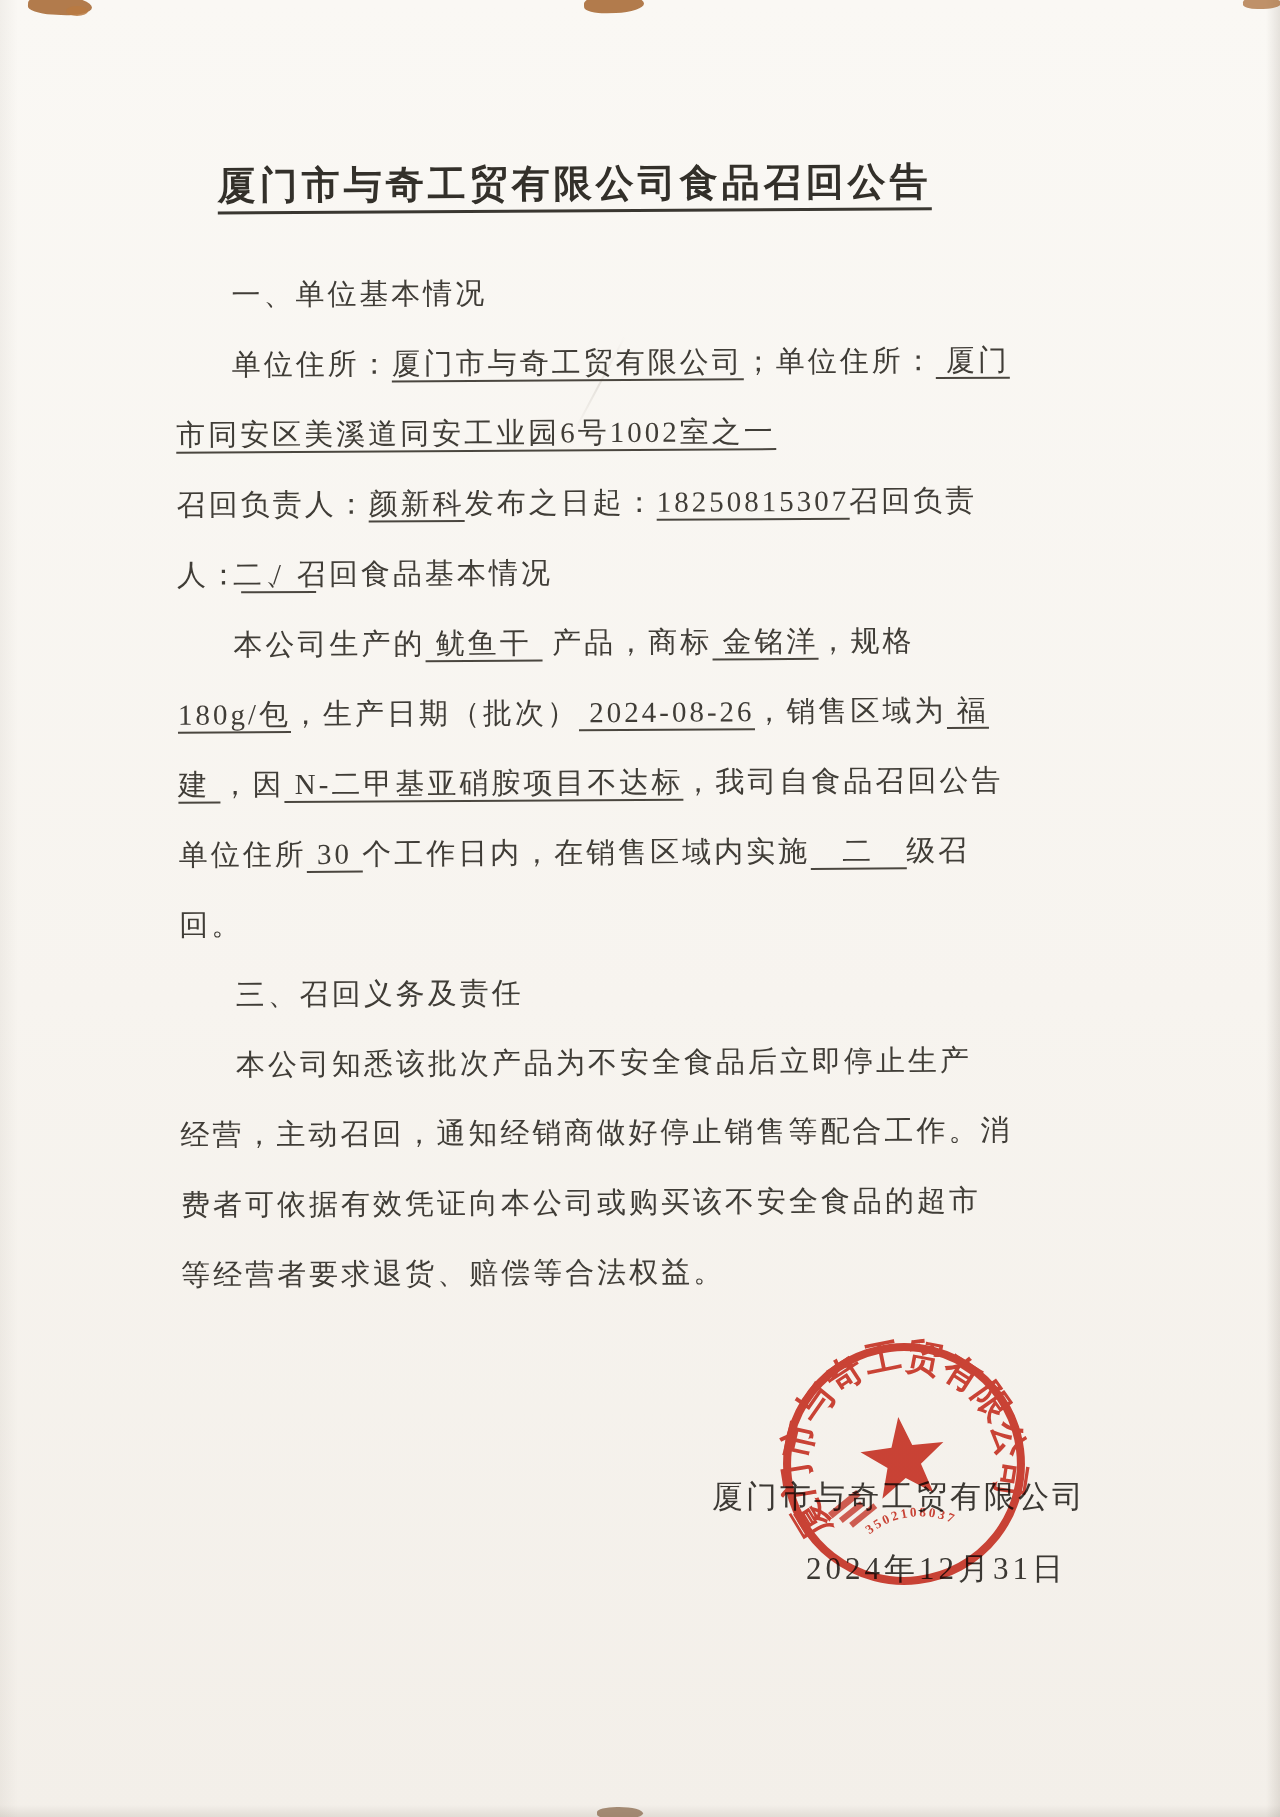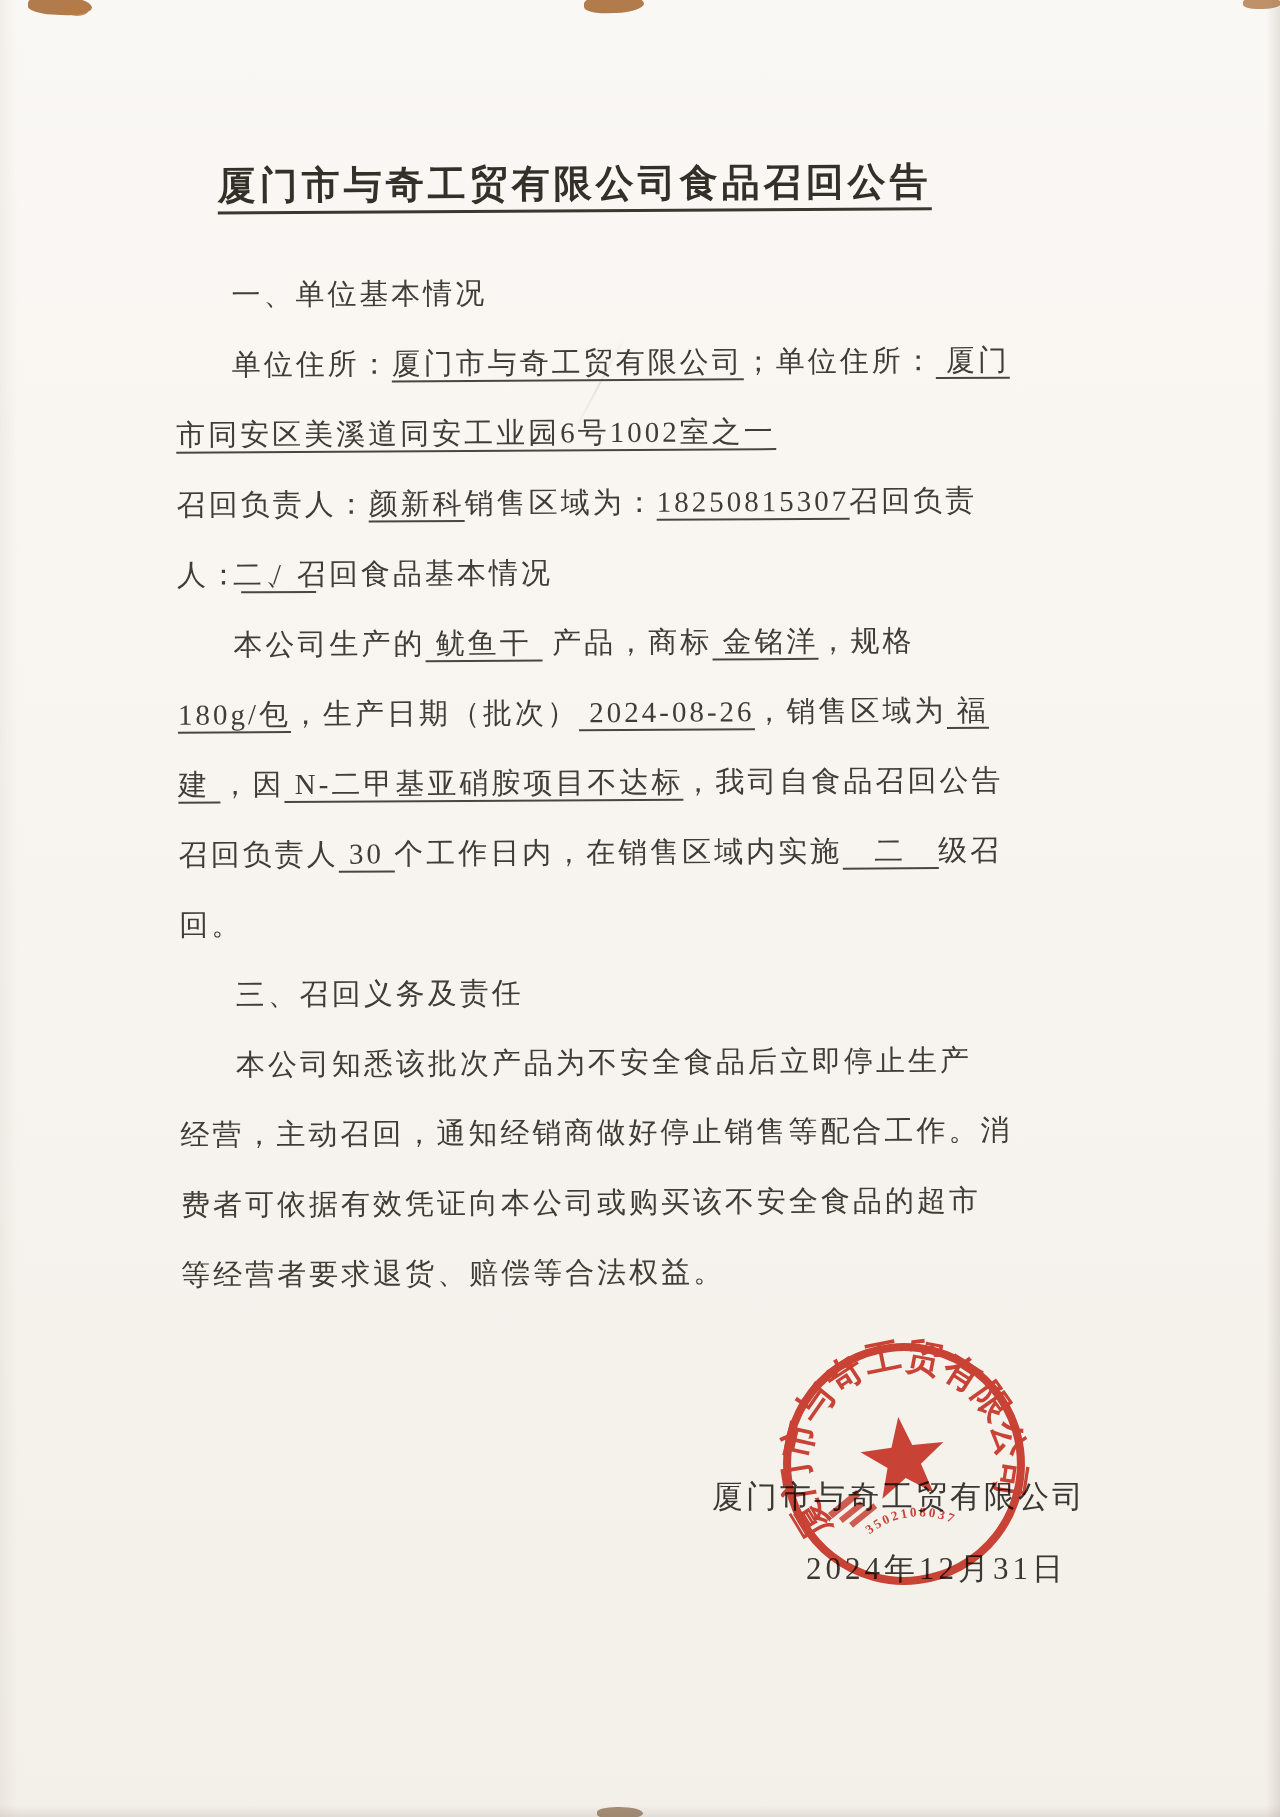--- a/index.html
+++ b/index.html
@@ -47,26 +47,26 @@
   <div class="tape t3"></div>
   <div class="tape t4"></div>
   <div class="crease"></div>
 
   <div class="content">
     <h1 class="doc-title"><span class="tu">厦门市与奇工贸有限公司食品召回公告</span></h1>
 
     <p class="ln indent"><span>一、单位基本情况</span></p>
     <p class="ln indent"><span>单位住所：</span><span class="u">厦门市与奇工贸有限公司</span><span>；单位住所：</span><span class="u"> 厦门</span></p>
     <p class="ln"><span class="u">市同安区美溪道同安工业园6号1002室之一</span></p>
-    <p class="ln"><span>召回负责人：</span><span class="u">颜新科</span><span>销售区域为：</span><span class="u">18250815307</span><span>召回负责人：</span><span class="u">　/　</span></p>
+    <p class="ln"><span>召回负责人：</span><span class="u">颜新科</span><span>发布之日起：</span><span class="u">18250815307</span><span>召回负责人：</span><span class="u">　/　</span></p>
     <p class="ln indent"><span>二、召回食品基本情况</span></p>
     <p class="ln indent"><span>本公司生产的</span><span class="u"> 鱿鱼干 </span><span> 产品，商标</span><span class="u"> 金铭洋</span><span>，规格</span></p>
     <p class="ln"><span class="u">180g/包</span><span>，生产日期（批次）</span><span class="u"> 2024-08-26</span><span>，销售区域为</span><span class="u"> 福</span></p>
     <p class="ln"><span class="u">建 </span><span>，因</span><span class="u"> N-二甲基亚硝胺项目不达标</span><span>，我司自食品召回公告</span></p>
-    <p class="ln"><span>召回负责人</span><span class="u"> 30 </span><span>个工作日内，在销售区域内实施</span><span class="u">　二　</span><span>级召</span></p>
+    <p class="ln"><span>单位住所</span><span class="u"> 30 </span><span>个工作日内，在销售区域内实施</span><span class="u">　二　</span><span>级召</span></p>
     <p class="ln"><span>回。</span></p>
     <p class="ln indent"><span>三、召回义务及责任</span></p>
     <p class="ln indent"><span>本公司知悉该批次产品为不安全食品后立即停止生产</span></p>
     <p class="ln"><span>经营，主动召回，通知经销商做好停止销售等配合工作。消</span></p>
     <p class="ln"><span>费者可依据有效凭证向本公司或购买该不安全食品的超市</span></p>
     <p class="ln"><span>等经营者要求退货、赔偿等合法权益。</span></p>
   </div>
 
   <div class="sig">厦门市与奇工贸有限公司</div>
   <div class="dateline">2024年12月31日</div>

